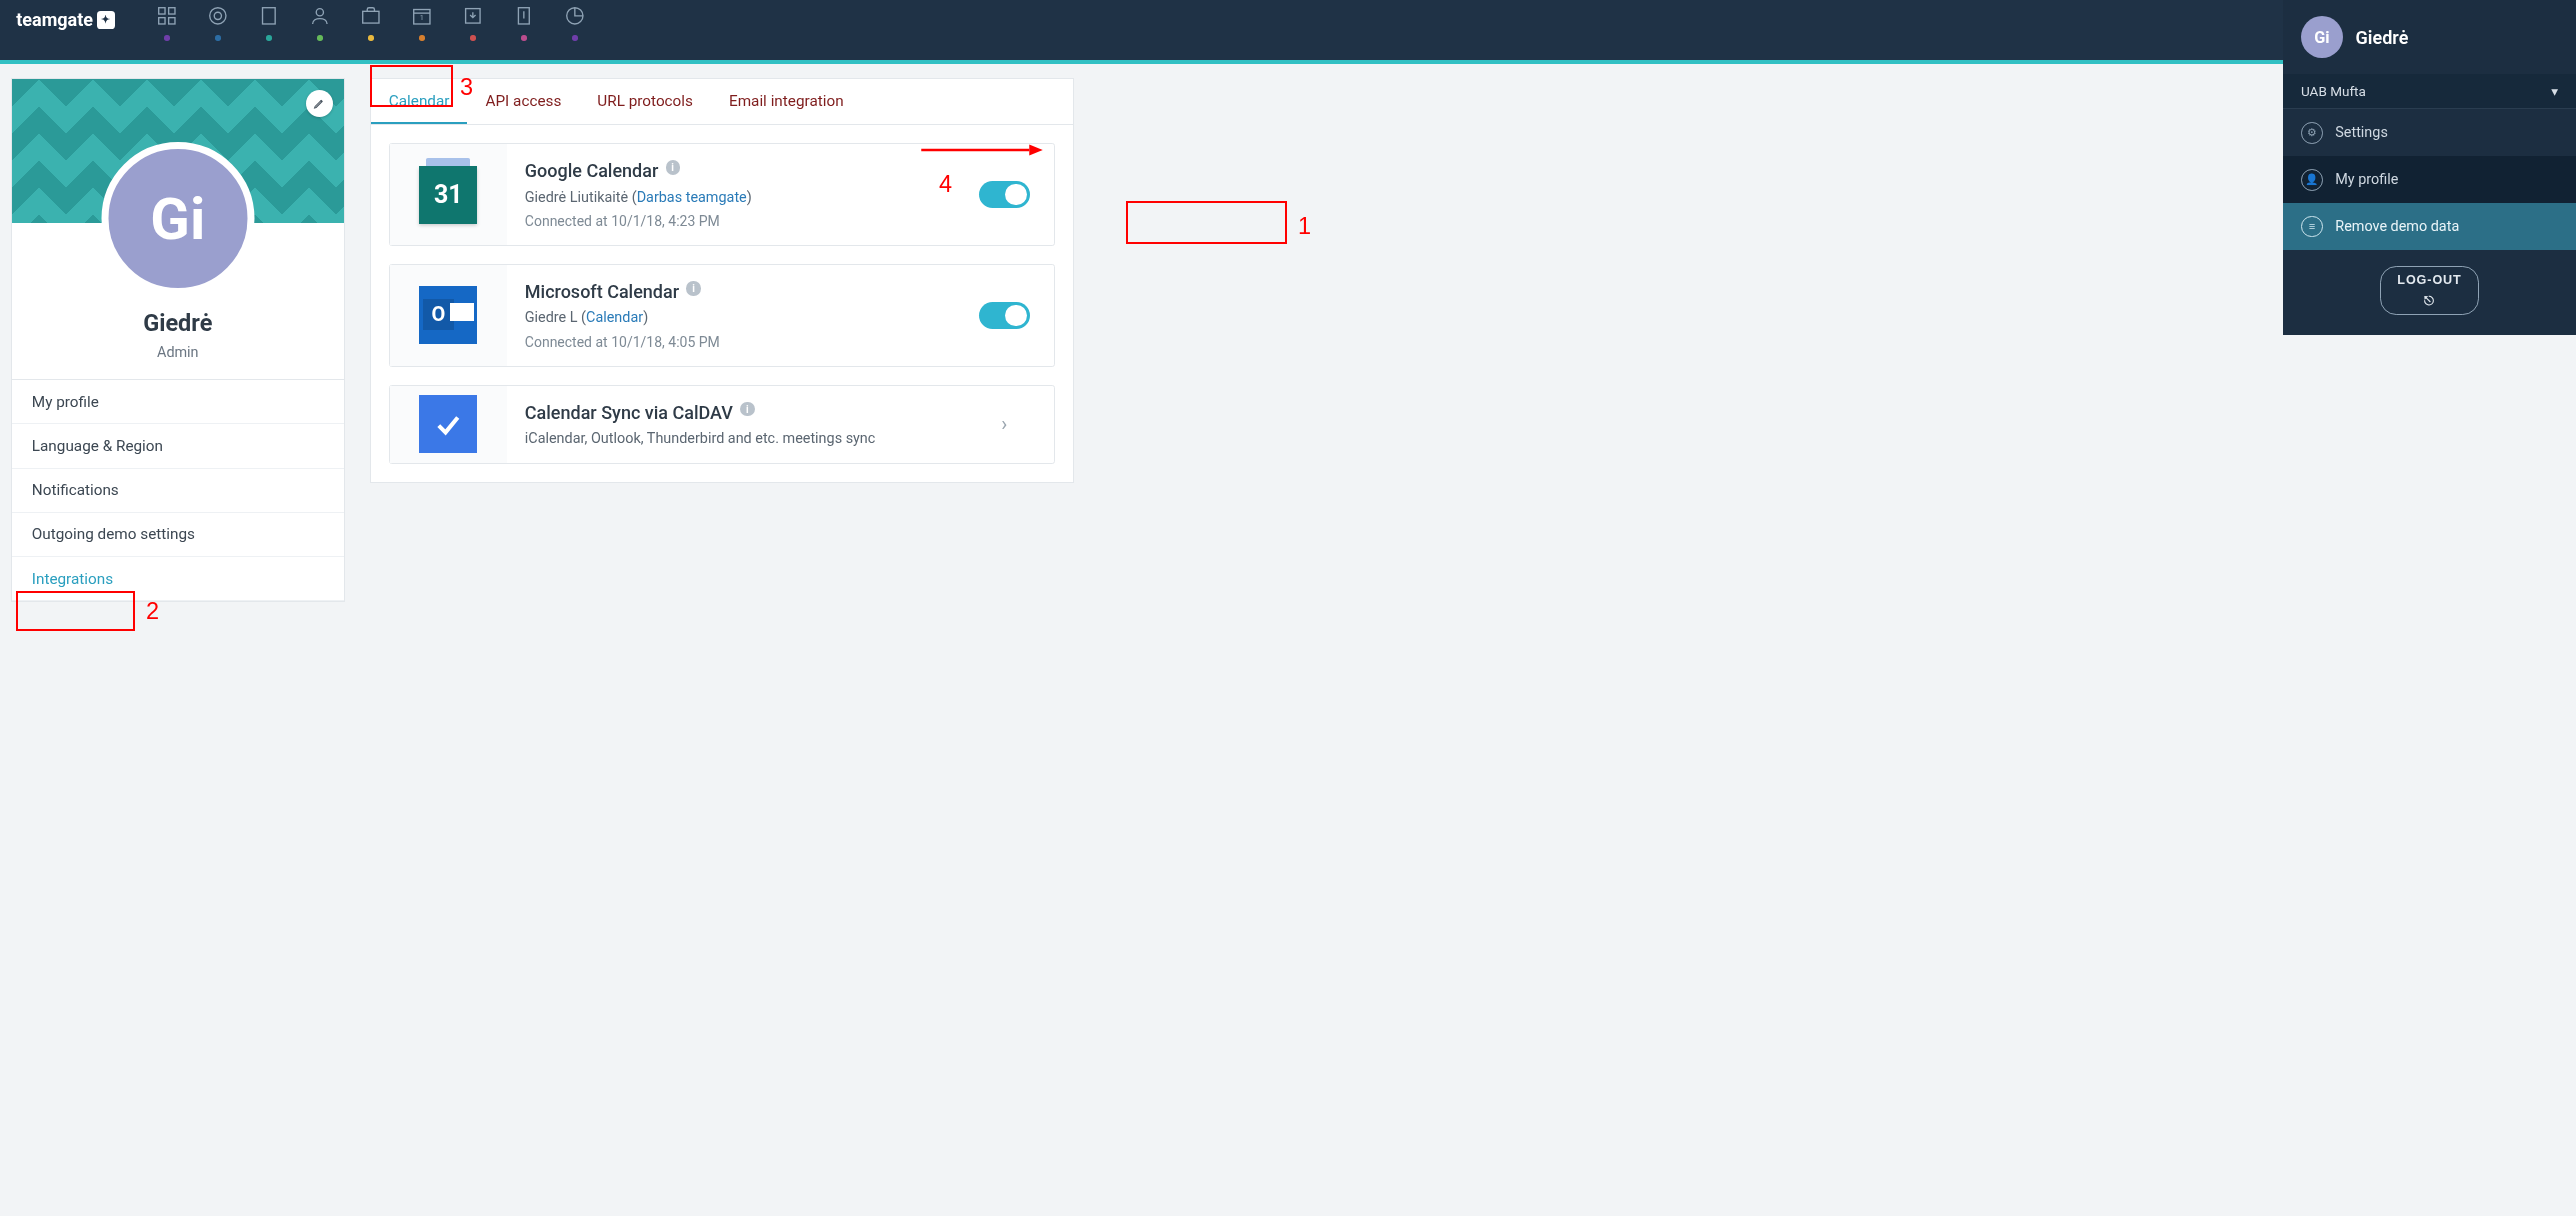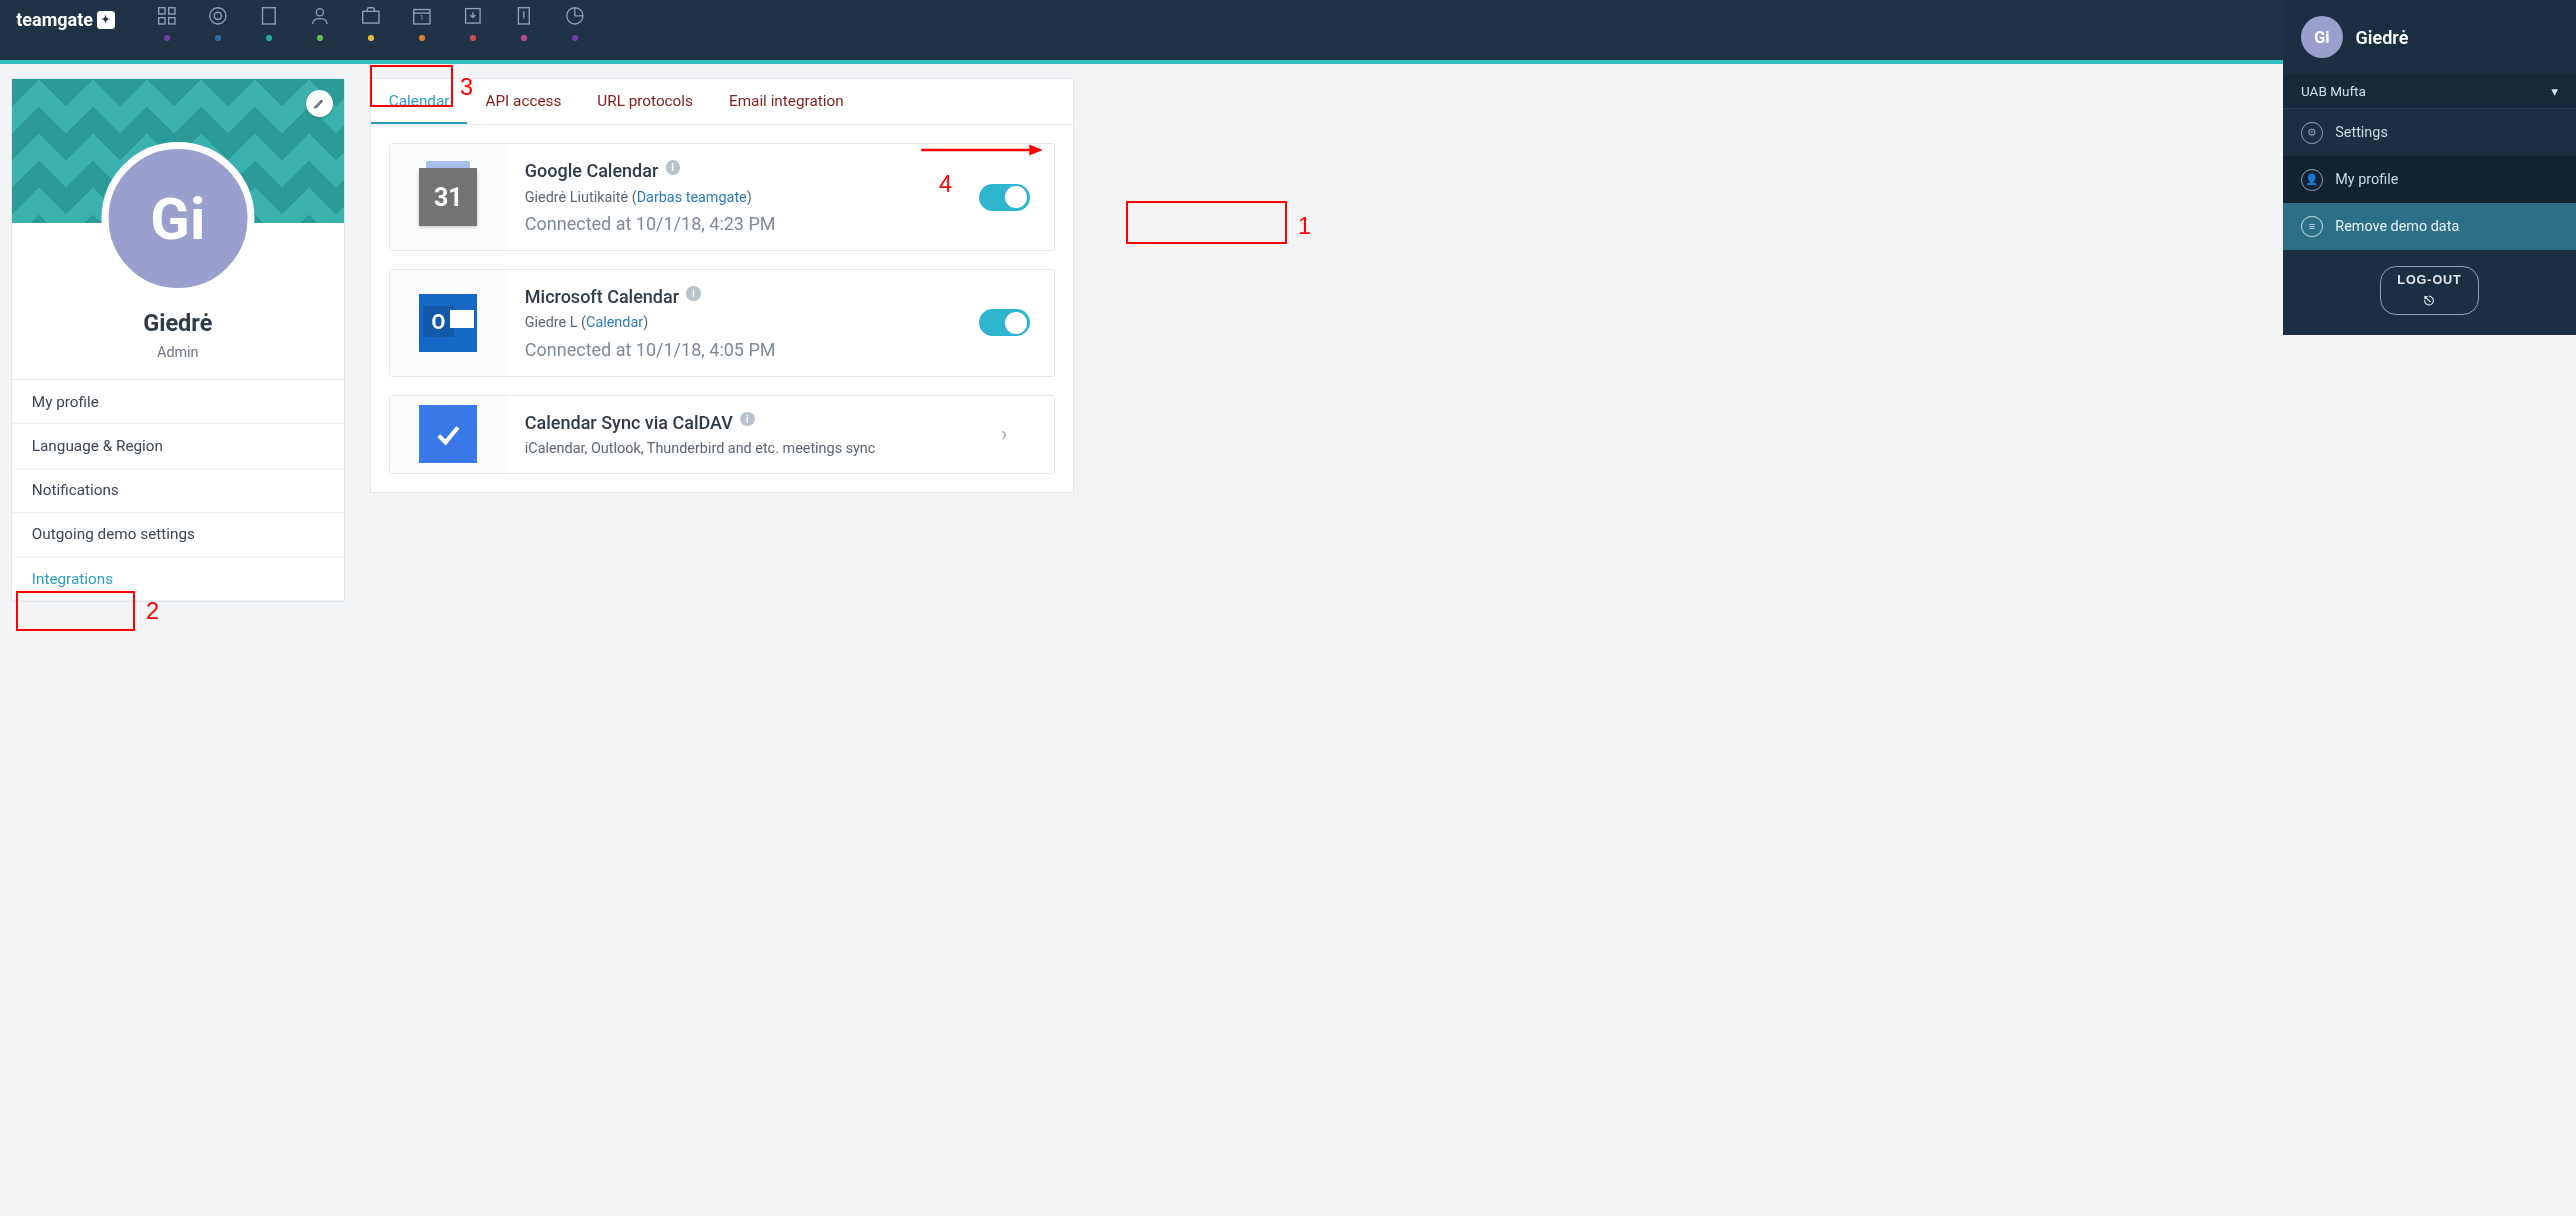--- a/index.html
+++ b/index.html
@@ -36,21 +36,21 @@
   .tab { padding: 12.6px 18px; font-size: 15.3px; color:#7f1d1d; cursor:pointer; border-bottom:2.7px solid transparent; }
   .tab.active { color:#2a9fbf; border-bottom-color:#2a9fbf; }
   .int-list { padding: 18px; display:flex; flex-direction:column; gap:18px;}
   .int-card { border:0.9px solid #e3e7eb; border-radius:2.7px; display:flex; align-items:stretch; }
   .int-thumb { width:117px; display:flex; align-items:center; justify-content:center; background:#fafbfc; position:relative;}
   .int-body { flex:1; padding: 16.2px 18px; }
   .int-title { font-size:18px; color:#2f3b47; font-weight:500; display:flex; align-items:flex-start; gap:7.2px;}
   .info-icon { width:14.4px;height:14.4px;border-radius:50%;background:#b9c2cb;color:#fff;font-size:10px;display:inline-flex;align-items:center;justify-content:center;font-weight:700;}
   .int-sub { color:#5b6671; margin-top:7.2px; font-size:14.4px;}
   .int-sub a { color:#2a7bb8; text-decoration:none;}
-  .int-meta { color:#7e8a95; margin-top:7.2px; font-size:18px;}
+  .int-meta { color:#7e8a95; margin-top:7.2px; font-size:14px;}
   .int-right { width:99px; display:flex; align-items:center; justify-content:center; }
   .toggle { width:51px; height:27px; border-radius:13.5px; background:#2fb5d0; position:relative;}
   .toggle .knob { width:21.7px; height:21.7px; border-radius:50%; background:#fff; position:absolute; top:2.7px; right:2.7px; }
   .chevron { color:#9aa5af; font-size:20px;}
   
   .right-panel { position:fixed; right:0; top:0; width:293px; background:#1c2e41; color:#d7dee6; height:auto; padding-bottom:0; z-index:10;}
   .rp-header { display:flex; align-items:center; gap:12.6px; padding:16.2px 18px 16.2px 18px; }
   .rp-avatar { width:42px;height:42px;border-radius:50%;background:#9a9fce;color:#fff;display:flex;align-items:center;justify-content:center;font-weight:700;font-size:16.2px;}
   .rp-name { color:#fff; font-size:18px; font-weight:600;}
   .rp-org { background:#16293b; padding:9px 18px; font-size:13.5px; display:flex;justify-content:space-between;align-items:center;text-align:right;}
@@ -61,21 +61,21 @@
   .rp-item.alt { background:#2c6f87; color:#e9f4f8;}
   .rp-item-active { background:#112233; }
   .rp-icon { width:21.7px;height:21.7px;border:1.4px solid #8fa3b5;border-radius:50%;display:inline-flex;align-items:center;justify-content:center;color:#8fa3b5;font-size:10.8px;}
   .rp-logout-wrap { padding:16.2px 18px 20px; display:flex; justify-content:center;}
   .rp-logout { border:0.9px solid #8fa3b5; color:#e3e9ef; background:transparent; border-radius:16.2px; padding:5.4px 16.2px; font-size:12.6px; font-weight:600; letter-spacing:0.9px; display:inline-flex; align-items:center; gap:7.2px; cursor:pointer;flex-direction:column;}
   
   .anno-box { position:absolute; border:2.7px solid #ff0000; pointer-events:none; z-index:50;}
   .anno-num { position:absolute; color:#ff0000; font-size:23.5px; font-weight:400; z-index:51; font-family: Arial;}
   .arrow { position:absolute; z-index:51;}
   
-  .gcal { width:58px; height:58px; background:#737373; color:#fff; display:flex;align-items:center;justify-content:center;font-size:25px;font-weight:700; position:relative; box-shadow:0 1.8px 3.6px rgba(0,0,0,.2);}
+  .gcal { width:58px; height:58px; background:#0f766e; color:#fff; display:flex;align-items:center;justify-content:center;font-size:25px;font-weight:700; position:relative; box-shadow:0 1.8px 3.6px rgba(0,0,0,.2);}
   .gcal::before { content:""; position:absolute; top:-7.2px; left:7.2px; right:7.2px; height:7.2px; background:#a8c1ea; border-radius:1.8px 1.8px 0 0;}
   .outlook { width:58px; height:58px; background:#1568c5; position:relative;}
   .outlook .o { position:absolute; left:3.6px; top:12.6px; width:31px; height:31px; background:#1259a8; color:#fff; display:flex;align-items:center;justify-content:center; font-weight:700; font-size:20px;}
   .outlook .env { position:absolute; right:3.6px; top:16.2px; width:23.5px; height:18px; background:#fff;}
   .caldav { width:58px; height:58px; background:#3b78e7; display:flex;align-items:center;justify-content:center;}
   .caldav svg { width:32.5px; height:32.5px; stroke:#fff; stroke-width:6; fill:none;}
 </style>
 </head>
 <body>
 

